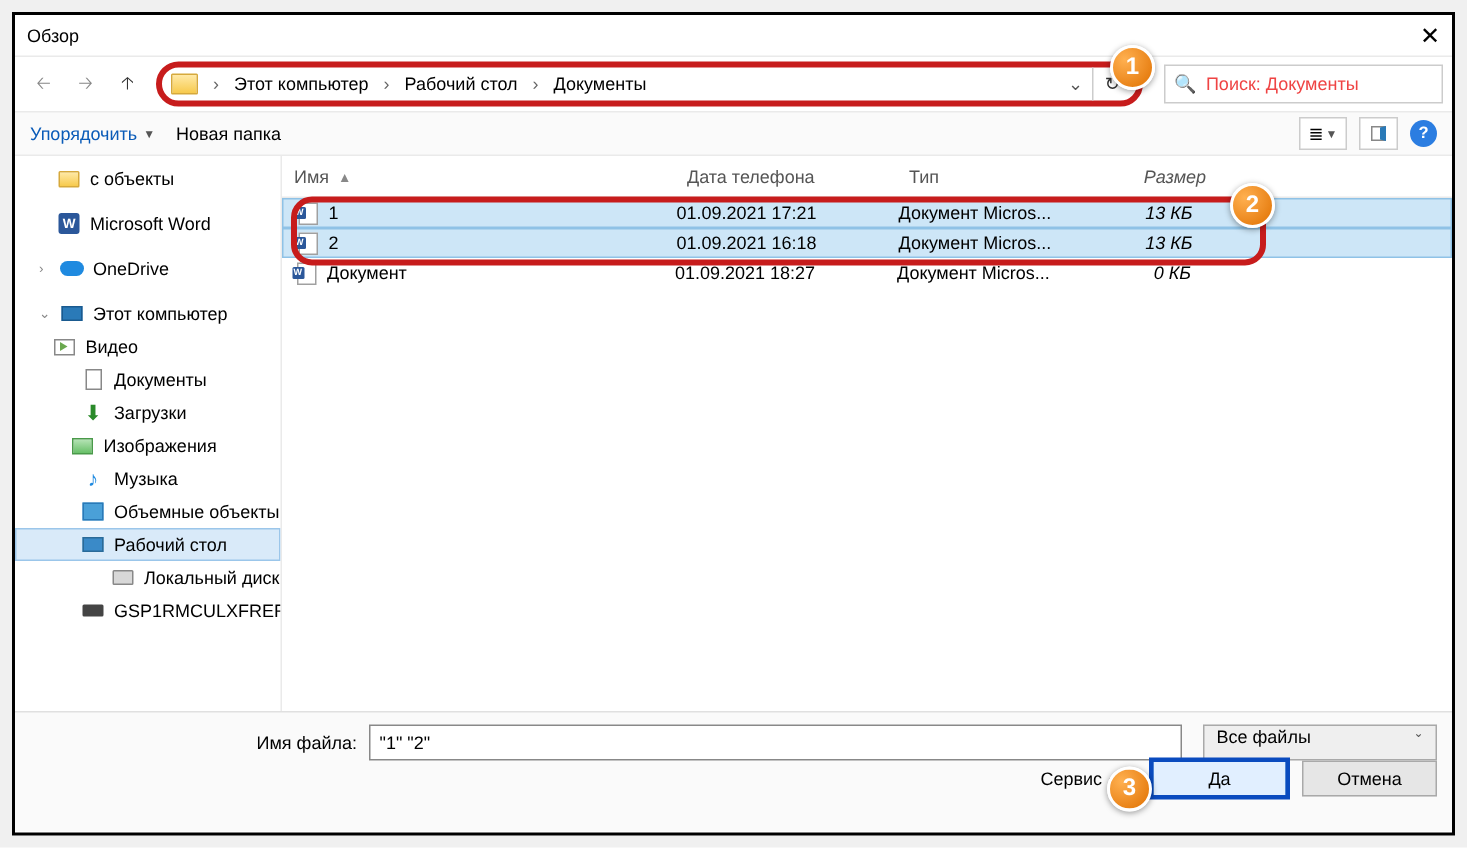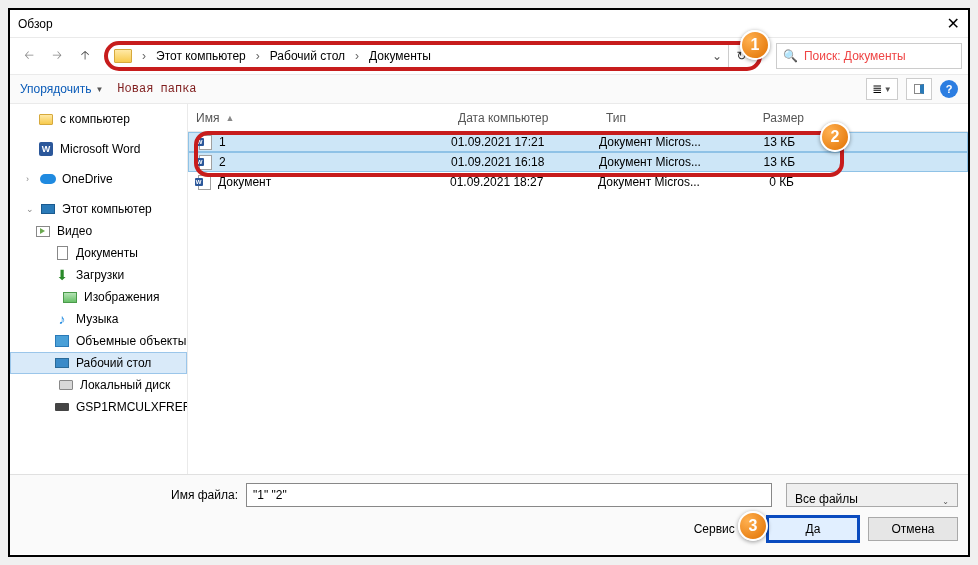--- a/index.html
+++ b/index.html
@@ -17,21 +17,21 @@
 .folder-icon { width: 18px; height: 14px; background: linear-gradient(#ffe9a6,#f7ca4d); border: 1px solid #d6a93c; border-radius: 1px; margin: 0 4px 0 2px; }
 .path .chev { color: #666; padding: 0 4px; }
 .path .seg { padding: 2px 4px; white-space: nowrap; }
 .path-drop { color: #555; padding: 0 6px; }
 .refresh { width: 26px; height: 22px; border-left: 1px solid #ccc; display: flex; align-items: center; justify-content: center; color: #333; }
 .search-box { width: 186px; height: 26px; border: 1px solid #ccc; display: flex; align-items: center; padding: 0 6px; gap: 6px; margin-left: 8px; color: #777; }
 .search-box .ph { color: #ef4444; }
 
 .toolbar { height: 30px; border-top: 1px solid #eaeaea; border-bottom: 1px solid #eaeaea; background: #fafafa; display: flex; align-items: center; padding: 0 10px; gap: 14px; }
 .toolbar .org { color: #0a5bb8; display: flex; align-items: center; gap: 4px; }
-.toolbar .newf { color: #7f1d1d; font-family: Liberation Mono, monospace; }
+.toolbar .newf { color: #000000; }
 .toolbar .right { margin-left: auto; display: flex; align-items: center; gap: 8px; }
 .view-btn { width: 32px; height: 22px; border: 1px solid #ccc; background: #fff; display: flex; align-items: center; justify-content: center; }
 .small-tri { font-size: 8px; color: #555; }
 .help-icon { width: 18px; height: 18px; border-radius: 50%; background: #2b7de1; color: #fff; display: flex; align-items: center; justify-content: center; font-weight: bold; font-size: 11px; }
 
 .body { display: flex; height: 370px; }
 .sidebar { width: 178px; border-right: 1px solid #eaeaea; overflow: hidden; padding: 4px 0; }
 .sb-item { display: flex; align-items: center; gap: 6px; padding: 3px 6px 3px 28px; white-space: nowrap; overflow: hidden; text-overflow: ellipsis; }
 .sb-item.active { background: #d9eaf9; border: 1px solid #9bc6ea; padding: 2px 5px 2px 27px; }
 .sb-item .ic { width: 16px; height: 16px; display: flex; align-items: center; justify-content: center; flex-shrink: 0; }
@@ -51,36 +51,36 @@
 .ic-desk { width: 14px; height: 10px; background: #3a8ac8; border: 1px solid #2a6a98; }
 .ic-disk { width: 14px; height: 10px; background: #d8d8d8; border: 1px solid #888; border-radius: 1px; }
 .ic-usb { width: 14px; height: 8px; background: #444; border-radius: 1px; }
 
 .list { flex: 1; position: relative; }
 .lhead { display: flex; height: 28px; align-items: center; border-bottom: 1px solid #eaeaea; color: #555; }
 .lhead .col { padding: 0 8px; }
 .col-name { width: 262px; display: flex; align-items: center; gap: 6px; }
 .col-date { width: 148px; }
 .col-type { width: 128px; }
-.col-size { width: 86px; text-align: right; padding-right: 18px; }
+.col-size { width: 86px; text-align: right; padding-right: 18px; font-style: italic; }
 .sort { font-size: 9px; color: #888; }
 .row { display: flex; height: 20px; align-items: center; }
 .row.selected { background: #cde6f7; border: 1px solid #8fc2e6; height: 20px; }
 .row .col-name { display: flex; align-items: center; gap: 6px; padding-left: 8px; }
 .fic { width: 16px; height: 16px; display: flex; align-items: center; justify-content: center; }
 .fic-word { background: #fff; border: 1px solid #a0a0a0; width: 13px; height: 15px; position: relative; }
 .fic-word::before { content: ""; position: absolute; left: -4px; top: 2px; width: 8px; height: 8px; background: #2b579a; border-radius: 1px; }
 .fic-word::after { content: "W"; position: absolute; left: -4px; top: 2px; width: 8px; color: #fff; font-size: 6px; text-align: center; line-height: 8px; font-weight: bold; }
 .sel-box { position: absolute; border: 4px solid #c71c1c; border-radius: 14px; left: 6px; top: 27px; width: 650px; height: 46px; pointer-events: none; }
 
 .bottom { border-top: 1px solid #e0e0e0; padding: 8px 10px 10px 10px; height: 80px; position: relative; background: #fafafa; }
-.fname-row { display: flex; align-items: center; gap: 8px; margin-bottom: 10px; }
+.fname-row { display: flex; align-items: center; gap: 8px; }
 .fname-row .lbl { width: 218px; text-align: right; }
 .fname-row input { flex: 1; height: 24px; border: 1px solid #888; padding: 0 6px; background: #fff; }
-.fname-row .filter { width: 172px; height: 24px; border: 1px solid #a9a9a9; background: #efefef; display: flex; align-items: flex-end; justify-content: space-between; padding: 0 8px; margin-left: 6px; }
+.fname-row .filter { width: 156px; height: 24px; border: 1px solid #a9a9a9; background: #efefef; display: flex; align-items: flex-start; justify-content: space-between; padding: 0 8px; margin-left: 6px; }
 .btn-row { display: flex; align-items: center; justify-content: flex-end; gap: 10px; }
 .btn-row .serv { margin-right: 12px; }
 .btn { width: 90px; height: 24px; border: 1px solid #a9a9a9; background: #e6e6e6; display: flex; align-items: center; justify-content: center; }
 .btn.primary { background: #e1efff; border: 1px solid #3b8bd4; outline: 3px solid #0a4bbf; outline-offset: -1px; }
 
 .badge { position: absolute; width: 30px; height: 30px; border-radius: 50%; background: radial-gradient(circle at 30% 30%, #ffb050, #e07000); border: 2px solid #fff; box-shadow: 0 1px 4px rgba(0,0,0,.4); color: #fff; font-weight: bold; font-size: 16px; display: flex; align-items: center; justify-content: center; z-index: 10; }
 .badge.b1 { top: 20px; right: 198px; }
 .badge.b2 { top: 112px; right: 118px; }
 .badge.b3 { bottom: 14px; right: 200px; }
 </style>
@@ -133,21 +133,21 @@
       <div class="help-icon">?</div>
     </div>
   </div>
 
   <div class="body">
     <div class="sidebar">
       <div class="sb-item">
           <span class="ic">
             <span class="ic-folder"></span>
           </span>
-          <span>с компьютер</span>
+          <span>с объекты</span>
         </div>
       <div style="height:8px"></div>
       <div class="sb-item">
           <span class="ic">
             <span class="ic-word"></span>
           </span>
           <span>Microsoft Word</span>
         </div>
       <div style="height:8px"></div>
       <div class="sb-item">
@@ -174,21 +174,21 @@
       <div class="sb-item" style="padding-left:44px">
           <span class="ic">
             <span class="ic-doc"></span>
           </span>
           <span>Документы</span>
         </div>
       <div class="sb-item" style="padding-left:44px">
           <span class="ic ic-dl">⬇</span>
           <span>Загрузки</span>
         </div>
-      <div class="sb-item" style="padding-left:52px">
+      <div class="sb-item" style="padding-left:37px">
           <span class="ic">
             <span class="ic-img"></span>
           </span>
           <span>Изображения</span>
         </div>
       <div class="sb-item" style="padding-left:44px">
           <span class="ic ic-mus">♪</span>
           <span>Музыка</span>
         </div>
       <div class="sb-item" style="padding-left:44px">
@@ -196,41 +196,41 @@
             <span class="ic-3d"></span>
           </span>
           <span>Объемные объекты</span>
         </div>
       <div class="sb-item active" style="padding-left:43px">
           <span class="ic">
             <span class="ic-desk"></span>
           </span>
           <span>Рабочий стол</span>
         </div>
-      <div class="sb-item" style="padding-left:48px">
+      <div class="sb-item" style="padding-left:64px">
           <span class="ic">
             <span class="ic-disk"></span>
           </span>
           <span>Локальный диск</span>
         </div>
       <div class="sb-item" style="padding-left:44px">
           <span class="ic">
             <span class="ic-usb"></span>
           </span>
           <span>GSP1RMCULXFRER_RU_DVD</span>
         </div>
     </div>
 
     <div class="list">
       <div class="lhead">
         <div class="col col-name">
             <span>Имя</span> 
             <span class="sort">▲</span>
           </div>
-        <div class="col col-date">Дата компьютер</div>
+        <div class="col col-date">Дата телефона</div>
         <div class="col col-type">Тип</div>
         <div class="col col-size">Размер</div>
       </div>
       <div class="row selected">
         <div class="col-name">
             <span class="fic">
               <span class="fic-word"></span>
             </span>
             <span>1</span>
           </div>

